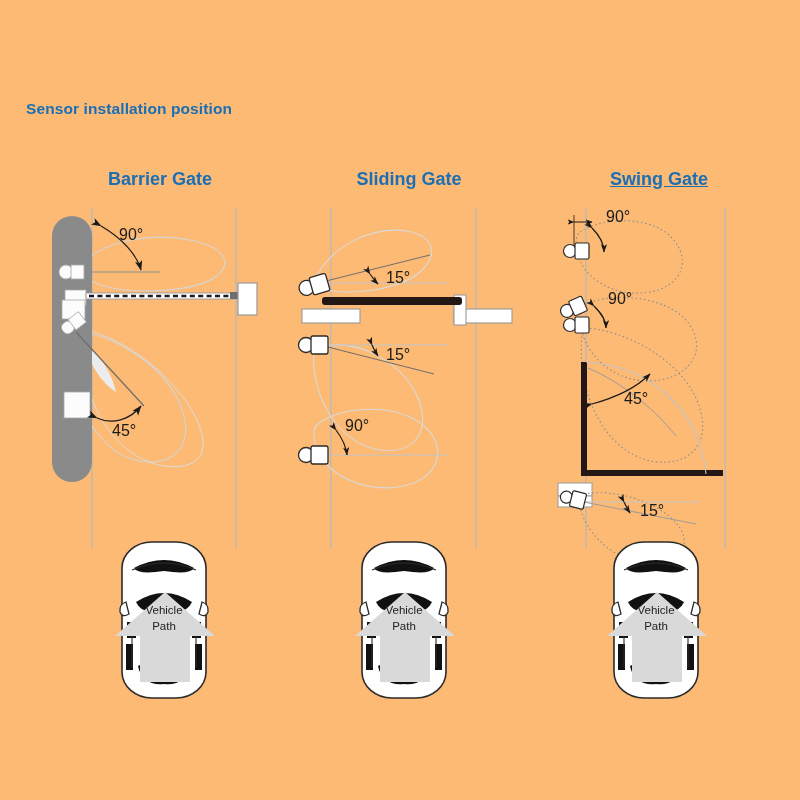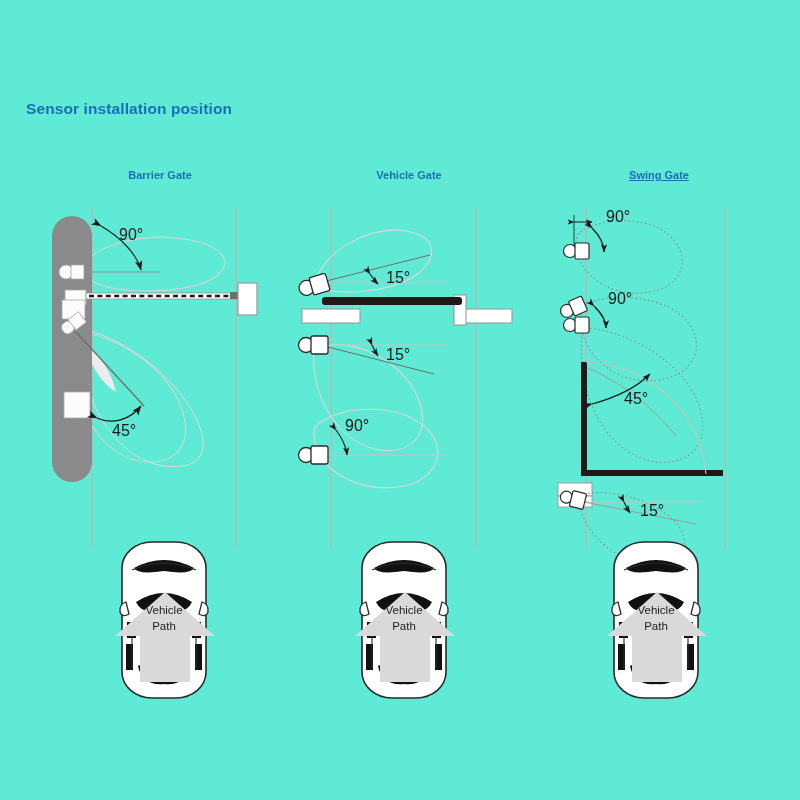--- a/index.html
+++ b/index.html
@@ -11,36 +11,36 @@
     width: 800px;
     height: 800px;
     font-family: "Liberation Sans", sans-serif;
     overflow: hidden;
     position: relative;
   }
   #page {
     position: relative;
     width: 800px;
     height: 800px;
-    background: #5eead4;
+    background: #fdba74;
   }
   .page-title {
     position: absolute;
     left: 26px;
     top: 100px;
     font-size: 15.5px;
     font-weight: bold;
     color: #1a6fb5;
     letter-spacing: 0.1px;
     white-space: nowrap;
   }
   .col-title {
     position: absolute;
     top: 169px;
-    font-size: 11px;
+    font-size: 18px;
     font-weight: bold;
     color: #1a6fb5;
     white-space: nowrap;
     text-align: center;
   }
   #title-barrier { left: 100px; width: 120px; }
   #title-sliding { left: 350px; width: 118px; }
   #title-swing   { left: 602px; width: 114px; text-decoration: underline; }
 
   svg.diagram {
@@ -62,21 +62,21 @@
   }
 </style>
 </head>
 <body>
 
 <div id="page">
 
   <div class="page-title">Sensor installation position</div>
 
   <div class="col-title" id="title-barrier">Barrier Gate</div>
-  <div class="col-title" id="title-sliding">Vehicle Gate</div>
+  <div class="col-title" id="title-sliding">Sliding Gate</div>
   <div class="col-title" id="title-swing">Swing Gate</div>
 
   <svg class="diagram" viewBox="0 0 800 800">
     <defs>
       <marker id="ah" markerWidth="9" markerHeight="9" refX="7.5" refY="3" orient="auto">
         <path d="M0,0 L8,3 L0,6 L2,3 Z" fill="#1a1a1a"></path>
       </marker>
       <marker id="ahs" markerWidth="8" markerHeight="8" refX="6.5" refY="2.6" orient="auto">
         <path d="M0,0 L7,2.6 L0,5.2 L1.8,2.6 Z" fill="#1a1a1a"></path>
       </marker>

